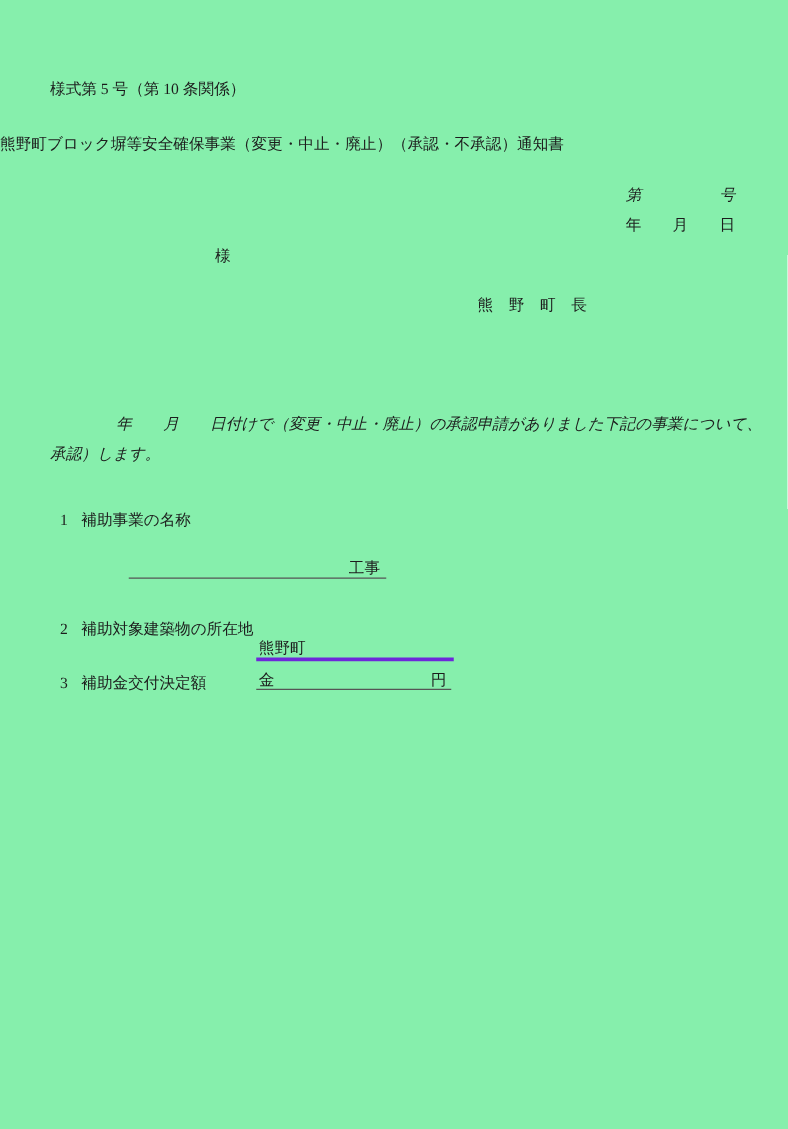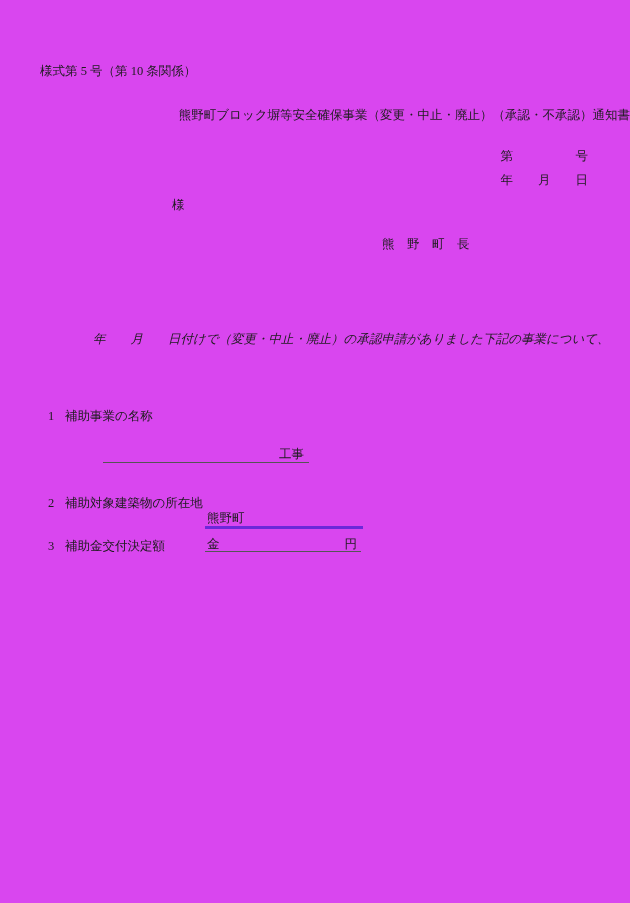--- a/index.html
+++ b/index.html
@@ -4,40 +4,40 @@
 <style>
   html, body {
     margin: 0;
     padding: 0;
     background: #ffffff;
   }
   .page {
     position: relative;
     width: 630px;
     height: 903px;
-    background: #d946ef;
+    background: #86efac;
     font-family: "Liberation Serif", "DejaVu Serif", serif;
     font-size: 12.5px;
     color: #1c1c1c;
     line-height: 1.2;
     overflow: hidden;
   }
   .abs { position: absolute; white-space: nowrap; }
 
   .form-number { left: 40px; top: 64px; }
 
   .doc-title {
     left: 0;
     top: 108px;
     width: 630px;
-    text-align: right;
+    text-align: left;
     white-space: nowrap;
   }
 
-  .doc-number { right: 42px; top: 149px; text-align: left; }
+  .doc-number { right: 42px; top: 149px; text-align: left; font-style: italic; }
   .date-line  { right: 42px; top: 173px; text-align: center; }
 
   .addressee { left: 172px; top: 198px; }
   .sender    { left: 382px; top: 237px; }
 
   .body-par { left: 40px; top: 328px; width: 560px; }
   .body-line { line-height: 23.5px; white-space: nowrap; font-style: italic; }
   .body-line.indent { text-indent: 53px; }
 
   .row { white-space: nowrap; }
@@ -92,20 +92,21 @@
   <div class="abs doc-number">第　　　　　号</div>
 
   <div class="abs date-line">年　　月　　日</div>
 
   <div class="abs addressee">様</div>
 
   <div class="abs sender">熊　野　町　長</div>
 
   <div class="abs body-par">
     <div class="body-line indent">年　　月　　日付けで（変更・中止・廃止）の承認申請がありました下記の事業について、</div>
+    <div class="body-line">承認）します。</div>
   </div>
 
   <div class="abs row item1-head">
     <span class="num">1</span><span>補助事業の名称</span>
   </div>
   <div class="abs item1-blank">
     <span>工事</span>
   </div>
 
   <div class="abs row item2-head">

